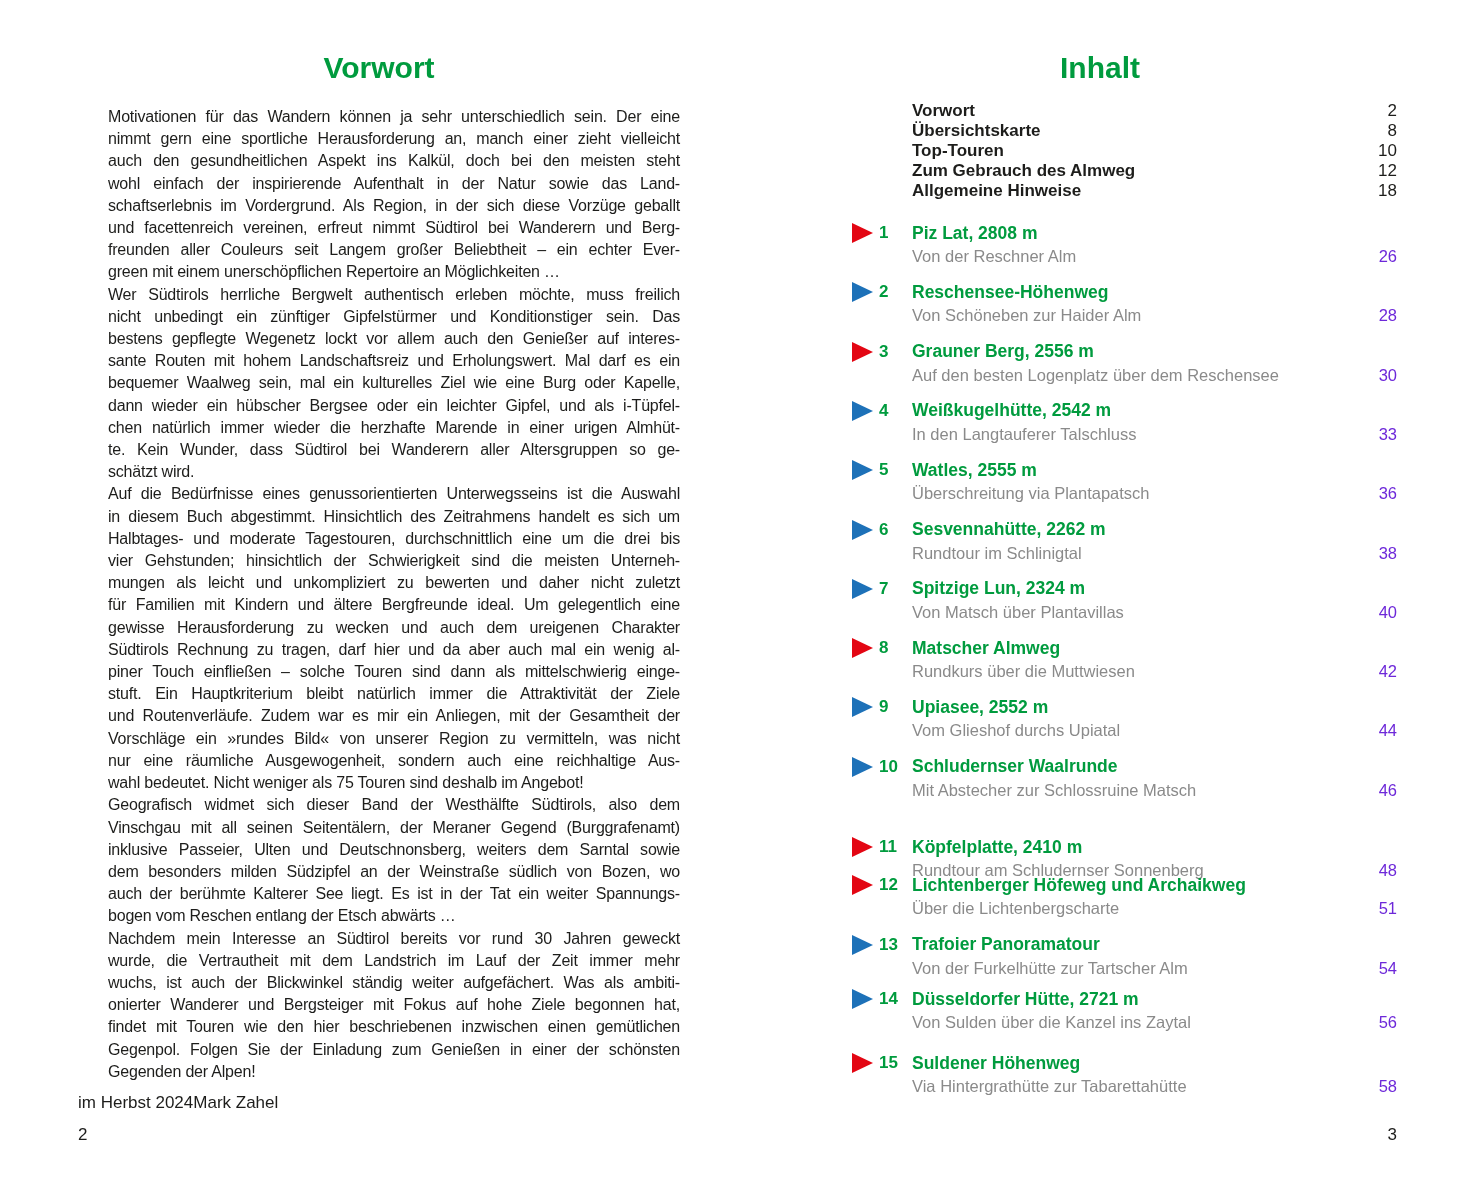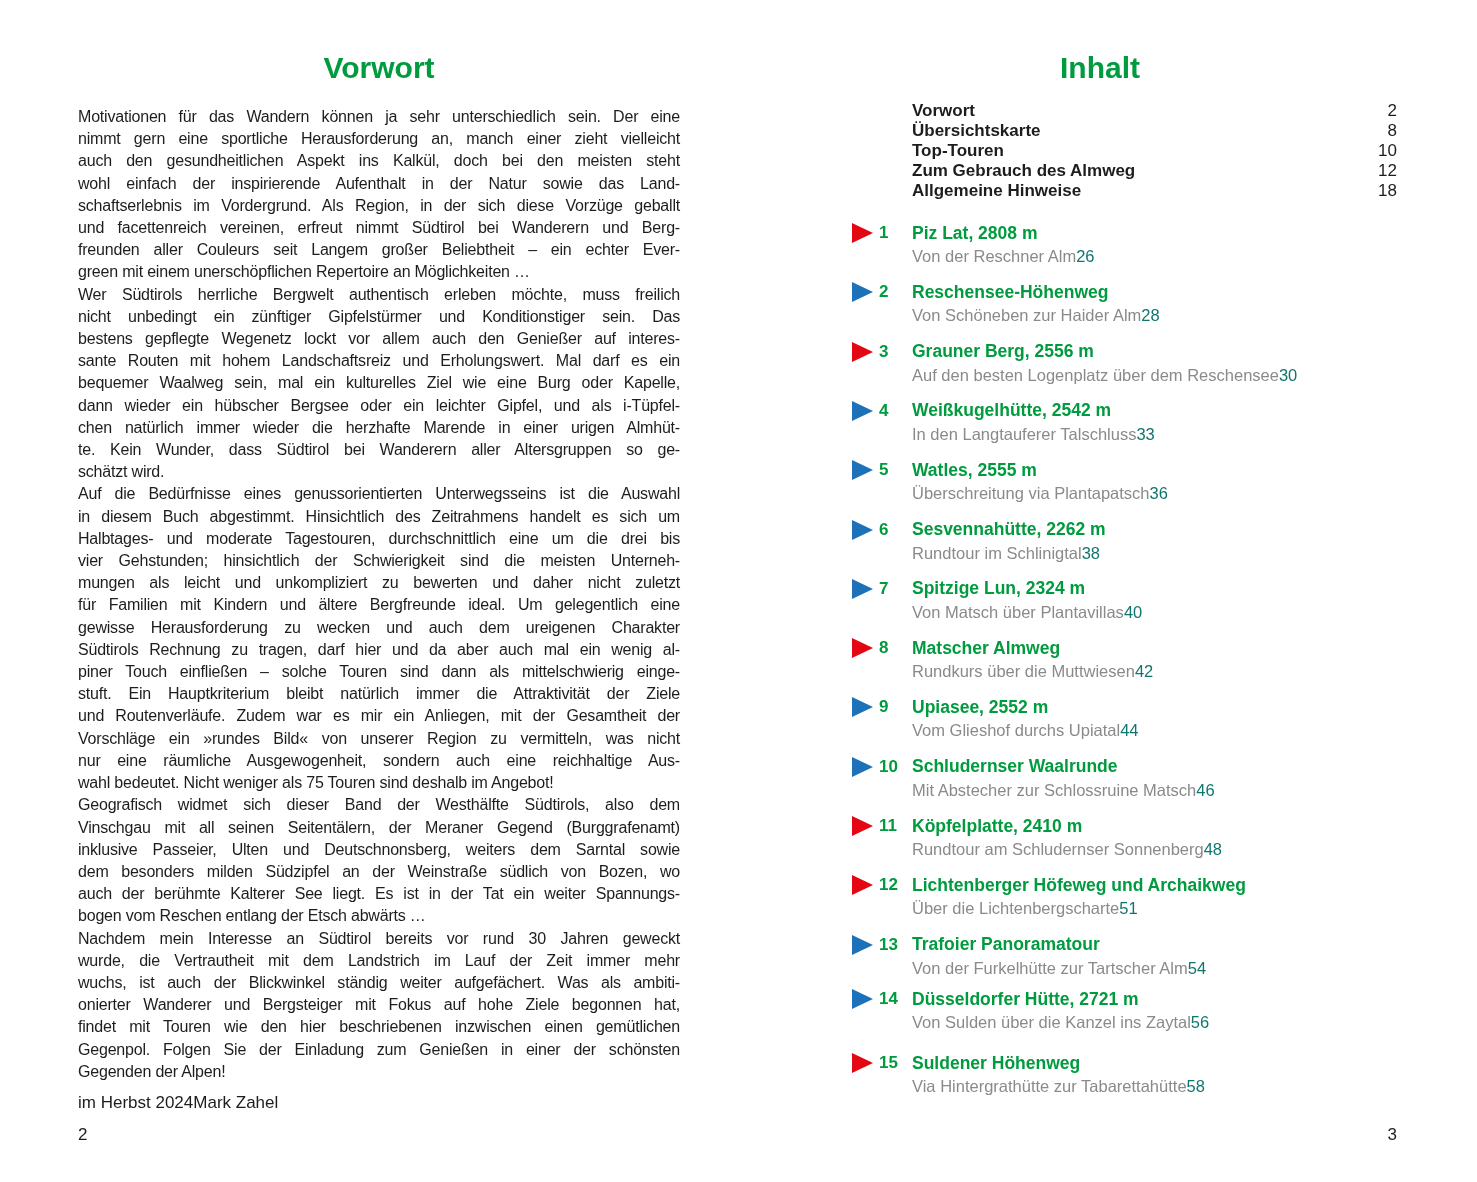--- a/index.html
+++ b/index.html
@@ -27,21 +27,21 @@
 
   
   #preface-body {
     position: absolute;
     left: 78px; top: 106px; width: 602px;
     font-size: 16px;
     line-height: 22.2px;
     letter-spacing: -0.2px;
     color: var(--text-black, #1d1d1b);
   }
-  .pline { text-align: justify; text-align-last: justify; white-space: normal; }
+  .pline { text-align: justify; text-align-last: justify; white-space: normal; margin-left: 30px; }
   .pline.plast { text-align-last: left; }
 
   .signature-row {
     position: absolute;
     left: 78px; top: 1092px; width: 602px;
     display: flex; justify-content: flex-start;
     font-size: 17px; line-height: 22px;
   }
   .corner-pageno {
     position: absolute;
@@ -85,26 +85,26 @@
     margin-left: 6px; width: 33px; flex: none;
     font-size: 17px; font-weight: bold;
     color: var(--green, #009b3e);
   }
   .tour-title {
     font-size: 17.5px; font-weight: bold;
     color: var(--green, #009b3e);
     white-space: nowrap;
   }
   .tour-subrow {
-    display: flex; justify-content: flex-start;
+    display: flex; justify-content: space-between;
     padding-left: 60px; margin-top: 1px;
     font-size: 16.5px; line-height: 22px;
   }
   .tour-sub  { color: var(--gray, #8a8a8a); white-space: nowrap; }
-  .tour-page { color: #0f766e; }
+  .tour-page { color: #6d28d9; }
 </style>
 </head>
 <body>
 
 <div class="spread" style="--green: #009b3e; --red: #e30613; --blue: #1d71b8; --gray: #8a8a8a; --text-black: #1d1d1b;">
 
   <section>
     <h1 class="page-title" id="vorwort-title">Vorwort</h1>
 
     <div id="preface-body">
@@ -292,21 +292,21 @@
           <div class="tour-head">
             <span class="tri blue"></span>
             <span class="tour-num">10</span>
             <span class="tour-title">Schludernser Waalrunde</span>
           </div>
           <div class="tour-subrow">
             <span class="tour-sub">Mit Abstecher zur Schlossruine Matsch</span>
             <span class="tour-page">46</span>
           </div>
         </div>
-        <div class="tour" style="top: 815px;">
+        <div class="tour" style="top: 836px;">
           <div class="tour-head">
             <span class="tri red"></span>
             <span class="tour-num">11</span>
             <span class="tour-title">Köpfelplatte, 2410 m</span>
           </div>
           <div class="tour-subrow">
             <span class="tour-sub">Rundtour am Schludernser Sonnenberg</span>
             <span class="tour-page">48</span>
           </div>
         </div>

